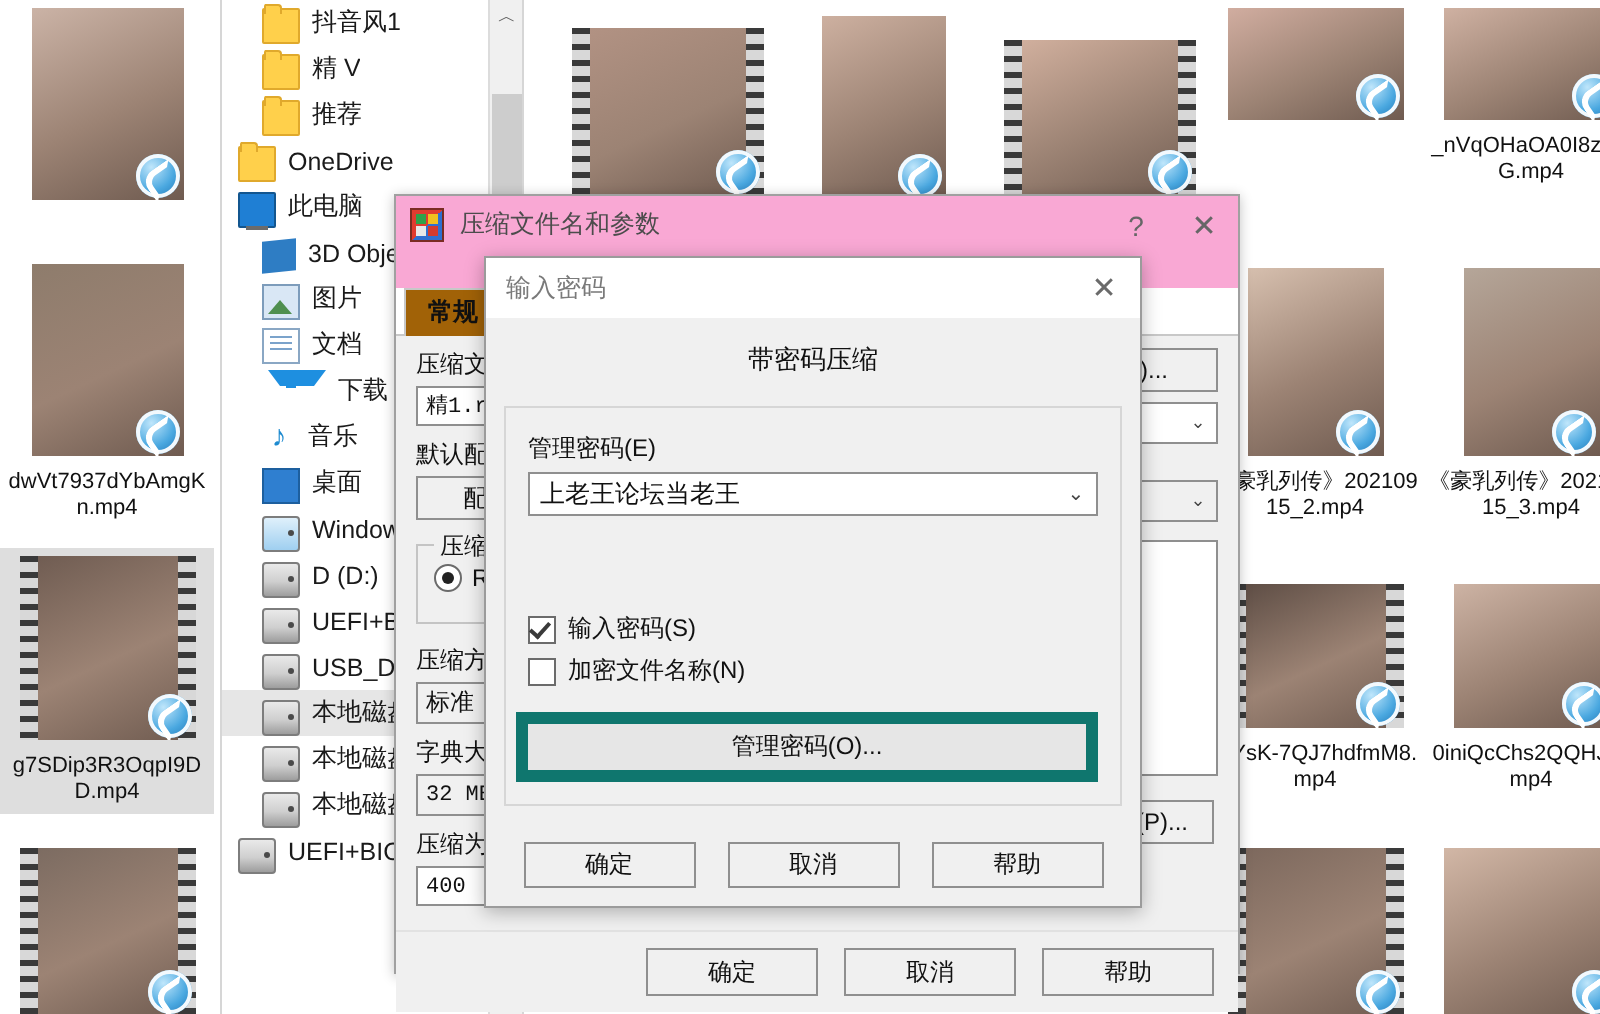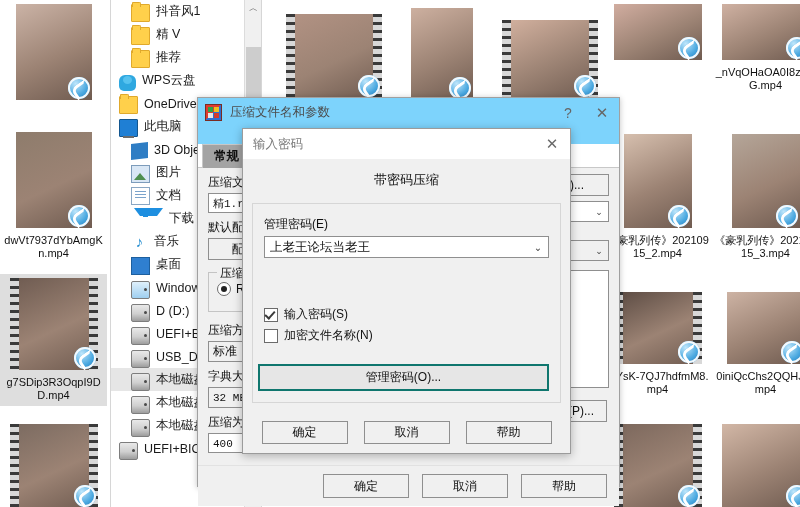--- a/index.html
+++ b/index.html
@@ -203,21 +203,21 @@
     left: 197px; top: 97px;
     width: 423px; height: 390px;
     background: #f0f0f0;
     border: 1px solid #a0a0a0;
     box-shadow: 0 1px 6px rgba(0,0,0,0.24);
     box-sizing: border-box;
   }
   .rar-title {
     height: 29px;
     display: flex; align-items: center;
-    background: #7dd3fc;
+    background: #f9a8d4;
     padding: 0 0 17px 7px;
   }
   .rar-title .appicon {
     width: 15px; height: 15px; margin-right: 8px; flex: 0 0 15px;
     background:
       linear-gradient(135deg,#e03b2f 0 50%, #2f6fd0 50% 100%);
     border: 1px solid #7a2c22;
     position: relative;
   }
   .rar-title .appicon::after {
@@ -245,21 +245,21 @@
   .rar-tab {
     padding: 3px 11px 3px 11px;
     font-size: 12.5px;
     color: #111;
     border: 1px solid #c8c8c8;
     border-bottom: none;
     background: #f0f0f0;
     margin-right: 2px;
   }
   .rar-tab.active {
-    background: #a3a3a3;
+    background: #a16207;
     font-weight: bold;
     position: relative; top: 1px;
   }
   .rar-body {
     position: relative;
     height: 338px;
     background: #f0f0f0;
     padding: 8px 10px 0 10px;
     box-sizing: border-box;
   }
@@ -397,21 +397,21 @@
   }
   .chk .box.on::after {
     content: ""; position: absolute; left: 2px; top: 0px;
     width: 4px; height: 8px;
     border: solid #3a3a3a; border-width: 0 2px 2px 0;
     transform: rotate(42deg);
   }
   .pw-manage {
     position: absolute; left: 5px; right: 11px; bottom: 11px;
     height: 23px;
-    border: 2px solid #0f766e; background: #e6e6e6;
+    border: 6px solid #0f766e; background: #e6e6e6;
     display: flex; align-items: center; justify-content: center;
     font-size: 12px; color: #111;
   }
   .pw-footer {
     position: absolute; left: 0; right: 0; bottom: 0;
     height: 42px;
     display: flex; align-items: center; justify-content: center;
     gap: 16px;
   }
   .pw-footer .btn { width: 86px; height: 23px; }
@@ -470,24 +470,20 @@
         </div>
         <div class="nav-item ind-1">
           <span class="ico ic-folder"></span>
           <span class="lbl">精 V</span>
         </div>
         <div class="nav-item ind-1">
           <span class="ico ic-folder"></span>
           <span class="lbl">推荐</span>
         </div>
         <div class="nav-item">
-          <span class="ico ic-cloud"></span>
-          <span class="lbl">WPS云盘</span>
-        </div>
-        <div class="nav-item">
           <span class="ico ic-folder"></span>
           <span class="lbl">OneDrive</span>
         </div>
         <div class="nav-item">
           <span class="ico ic-pc"></span>
           <span class="lbl">此电脑</span>
         </div>
         <div class="nav-item ind-1">
           <span class="ico ic-3d"></span>
           <span class="lbl">3D Objects</span>

